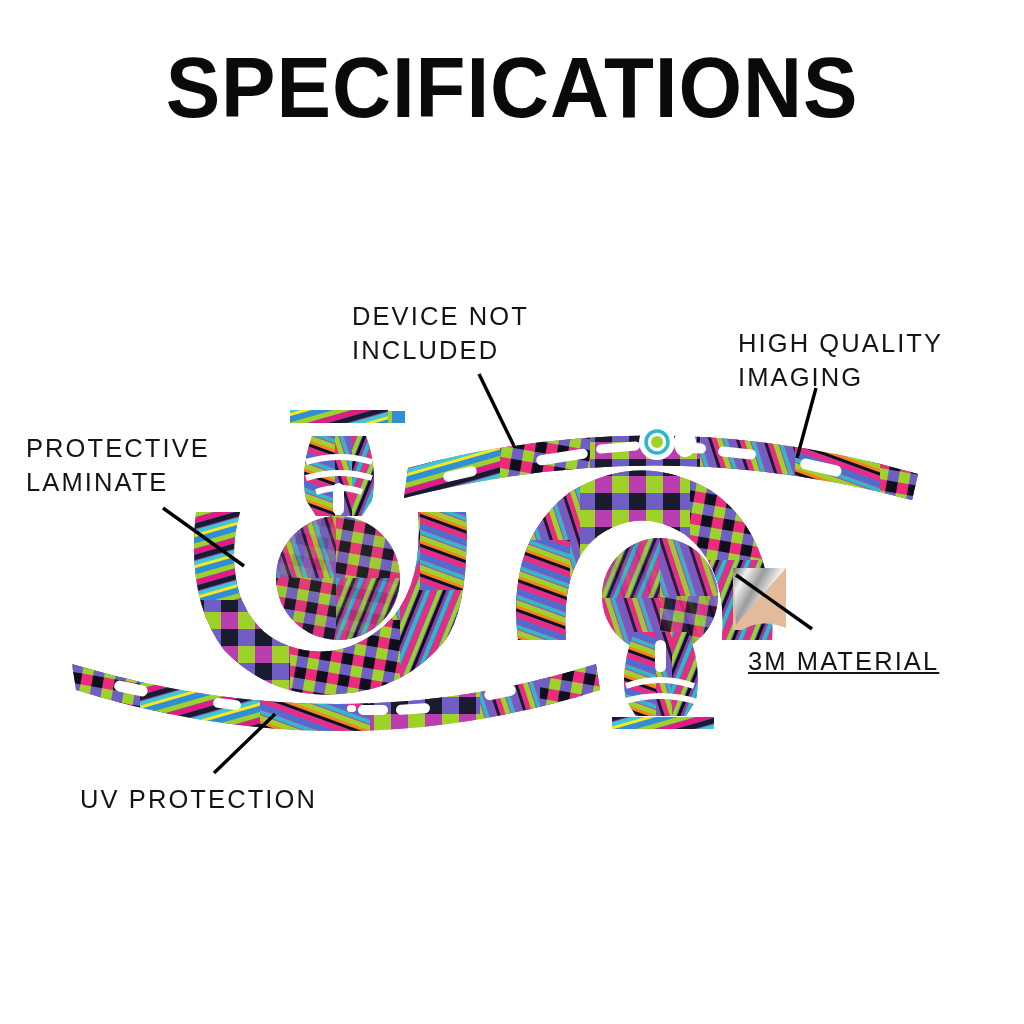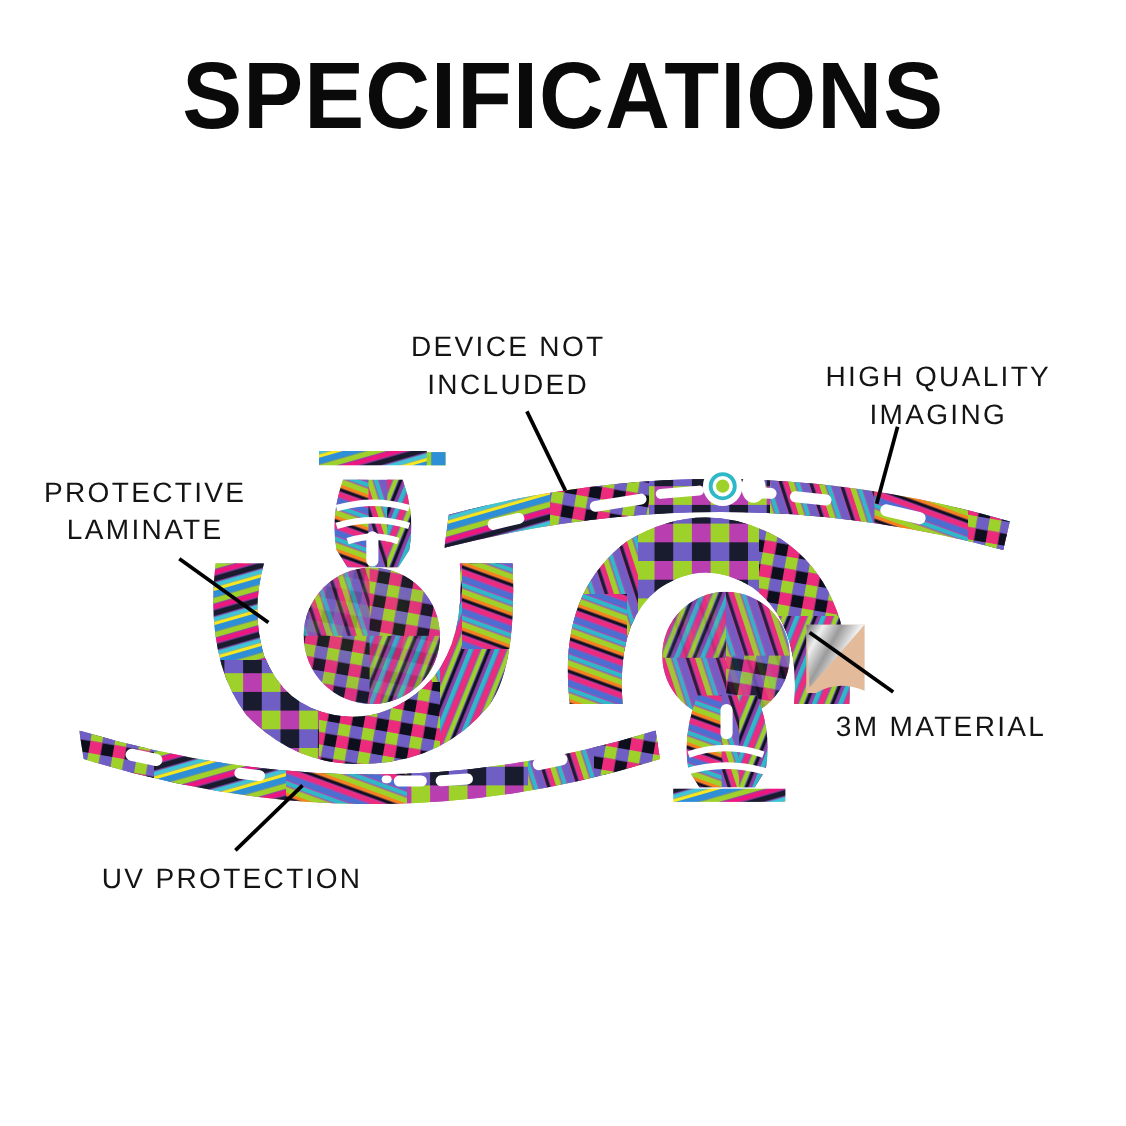--- a/index.html
+++ b/index.html
@@ -32,21 +32,20 @@
     white-space: nowrap;
   }
   .callout {
     position: absolute;
     color: #141414;
     font-family: "Liberation Sans", sans-serif;
     font-weight: normal;
     font-size: 25.5px;
     letter-spacing: 2.1px;
     line-height: 1.33;
-    text-align: center;
     white-space: pre-line;
   }
   #svg-art {
     position: absolute;
     top: 0; left: 0;
     width: 1024px;
     height: 1024px;
   }
   .leader { stroke: #000000; stroke-width: 3.4; stroke-linecap: butt; fill: none; }
 </style>
@@ -292,17 +291,17 @@
 
   <div class="callout" style="left:352px; top:300px; width:220px;">DEVICE NOT
 INCLUDED</div>
 
   <div class="callout" style="left:738px; top:327px; width:230px;">HIGH QUALITY
 IMAGING</div>
 
   <div class="callout" style="left:26px; top:432px; width:212px;">PROTECTIVE
 LAMINATE</div>
 
-  <div class="callout" style="left:748px; top:645px; width:215px;">3M MATERIAL</div>
+  <div class="callout" style="left:748px; top:645px; width:215px;text-decoration:underline;">3M MATERIAL</div>
 
   <div class="callout" style="left:80px; top:783px; width:262px;">UV PROTECTION</div>
 
 </div>
 
 </body></html>

